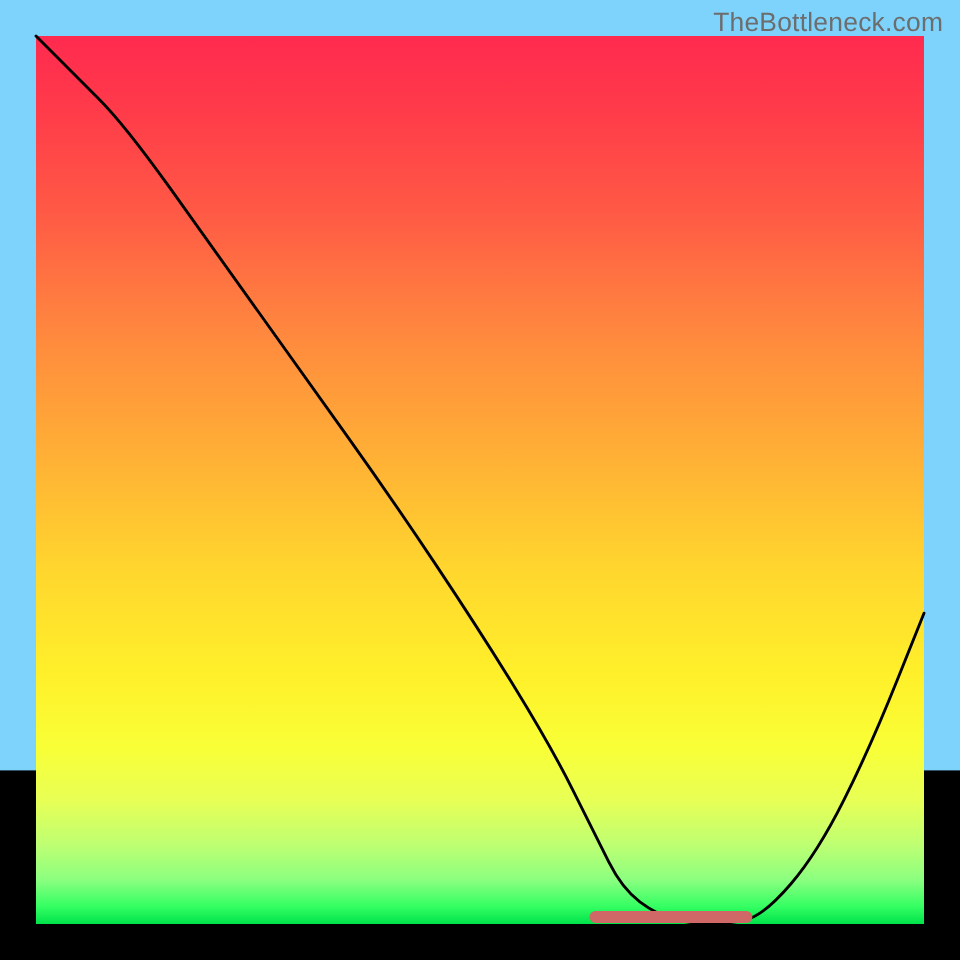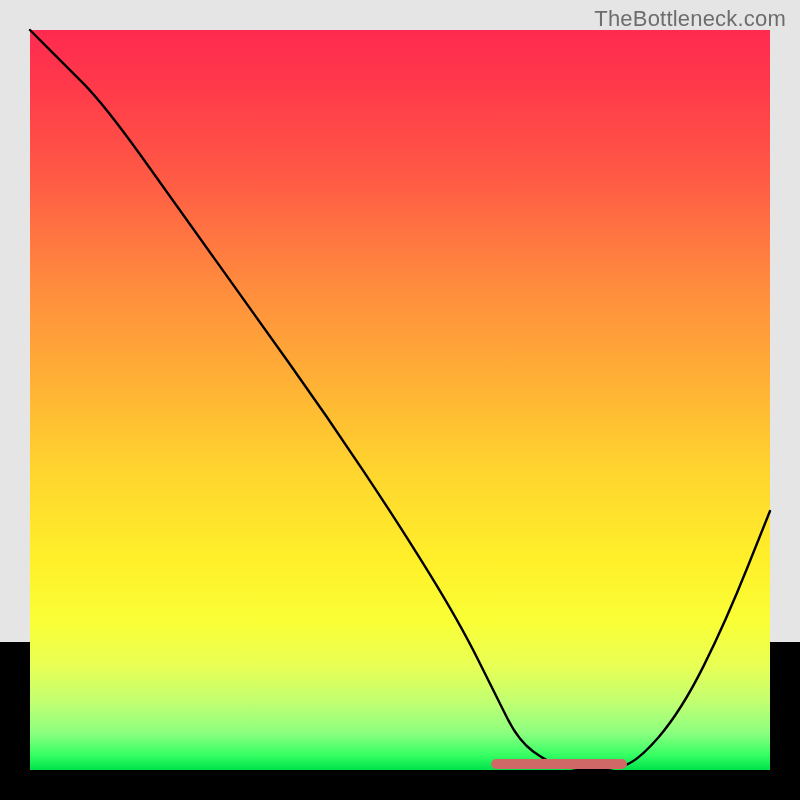--- a/index.html
+++ b/index.html
@@ -8,21 +8,21 @@
     width: 800px;
     height: 800px;
     background: #000;
     font-family: Arial, Helvetica, sans-serif;
     overflow: hidden;
   }
   .frame {
     position: relative;
     width: 800px;
     height: 642px;
-    background: #e5e5e5;
+    background: #7dd3fc;
   }
   .plot-area {
     position: absolute;
     left: 30px;
     top: 30px;
     width: 740px;
     height: 740px;
     background: linear-gradient(to bottom,
       #ff2a4f 0%,
       #ff3a4a 8%,

